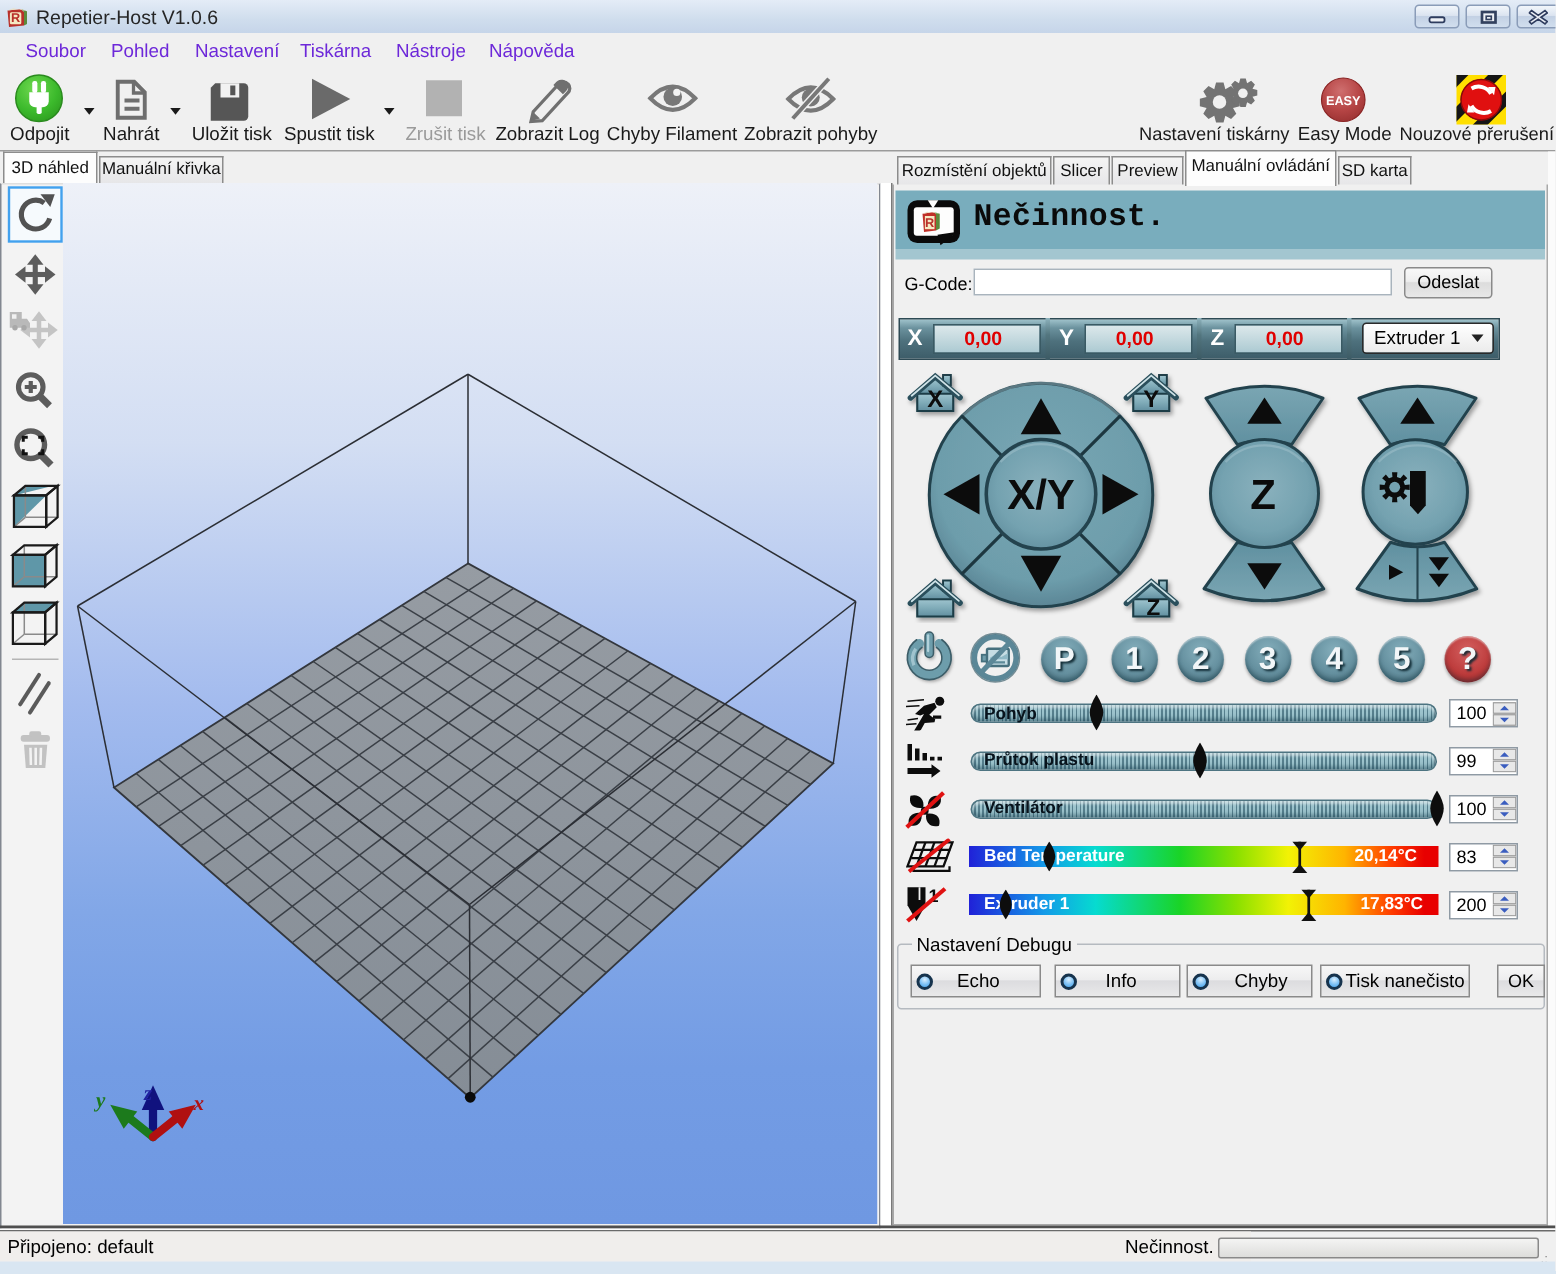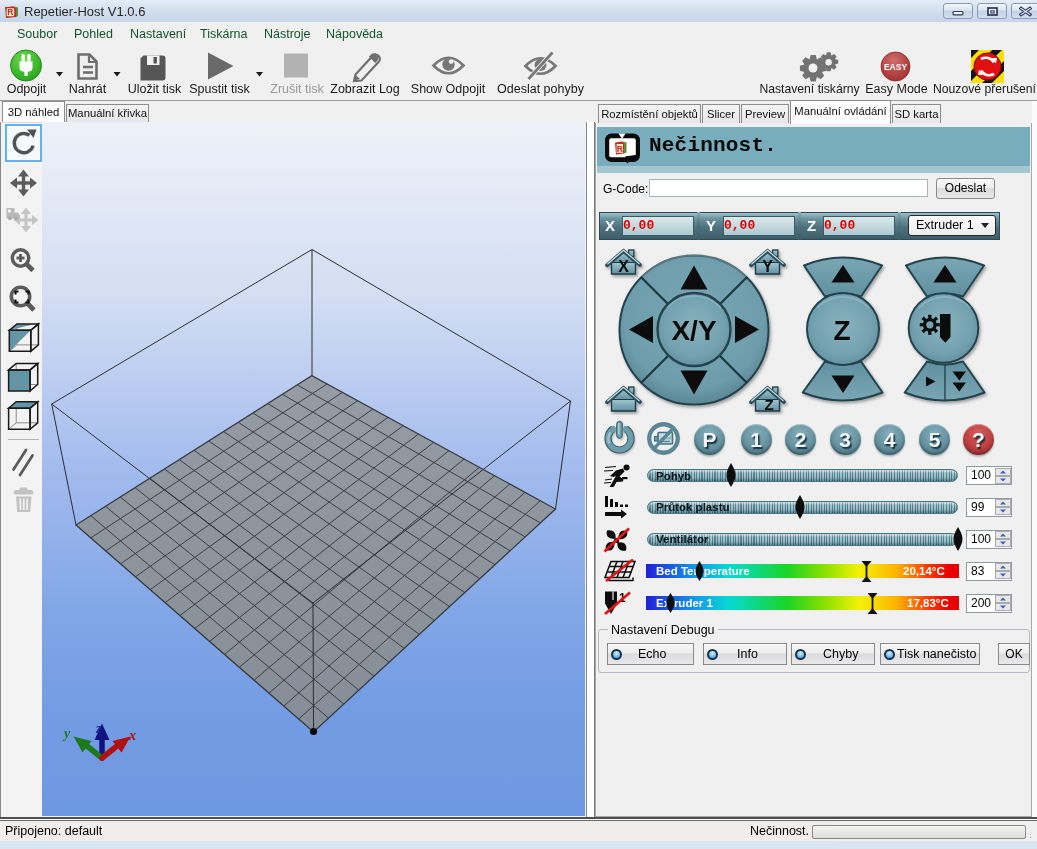--- a/index.html
+++ b/index.html
@@ -4,42 +4,42 @@
 html,body{width:1037px;height:849px;overflow:hidden}
 body{font-family:"Liberation Sans",sans-serif;font-size:12px;background:#f0f0f0;position:relative}
 .abs{position:absolute}
 .ctr{display:flex;align-items:center;justify-content:center}
 
 #titlebar{left:0;top:0;width:1037px;height:22px;background:linear-gradient(#e4ecf7,#cfdded 60%,#c6d5e9)}
 #titletxt{left:24px;top:4px;color:#262626;font-size:13px}
 .capbtn{top:3px;height:16px;border:1px solid #8a9cb8;border-radius:3px;background:linear-gradient(#f2f6fb,#dbe4f0 45%,#c3d1e4 50%,#d1deee);color:#25314f;font-weight:bold}
 
 #menubar{left:0;top:22px;width:1037px;height:24px;background:#f0f0f0}
-.mitem{position:absolute;top:5px;color:#14532d;font-size:12.5px}
+.mitem{position:absolute;top:5px;color:#6d28d9;font-size:12.5px}
 
 #toolbar{left:0;top:46px;width:1037px;height:55px;background:#f0f0f0;border-bottom:1px solid #9b9b9b}
 .tlbl{position:absolute;top:82px;font-size:12.5px;color:#1a1a1a;text-align:center;white-space:nowrap;transform:translateX(-50%)}
 .tlbl.dis{color:#9a9a9a}
 .drop{position:absolute;width:0;height:0;border-left:4px solid transparent;border-right:4px solid transparent;border-top:5px solid #222}
 
 .tab{position:absolute;border:1px solid #8c8c8c;border-bottom:none;background:linear-gradient(#f4f4f4,#e6e6e8);font-size:11.3px;color:#111;text-align:center;white-space:nowrap;overflow:hidden}
 .tab.active{background:#fdfdfd;z-index:3}
 
 #lpanel{left:0;top:122px;width:587px;height:698px;background:#f3f3f3;border:1px solid #828790;border-top:1px solid #dfdfdf}
 
 #rpanel{left:595px;top:123px;width:437px;height:694px;background:#f0f0f0;border:1px solid #a8a8a8;border-top:none}
 #rhead{left:597px;top:127px;width:433px;height:39px;background:#79adbd}
 #rhead2{left:597px;top:166px;width:433px;height:7px;background:#a3c6d0}
 #necin{left:649px;top:134px;font-family:"Liberation Mono",monospace;font-weight:bold;font-size:21px;letter-spacing:0.2px;color:#0a0a0a}
 .win-btn{position:absolute;border:1px solid #8a8a8a;border-radius:3px;background:linear-gradient(#f8f8f8,#eeeeee 45%,#dcdcdc 50%,#e8e8e8);font-size:12px;color:#000;text-align:center}
 .field{position:absolute;background:#fff;border:1px solid #a9b4bd}
 
 #xyzbar{left:599px;top:212px;width:401px;height:28px;background:linear-gradient(#9fc2cb 0%,#6b929e 22%,#4e717d 55%,#3d5d69 100%);border:1px solid #2e4a54}
 .xyzlbl{position:absolute;color:#fff;font-weight:bold;font-size:15px;top:217px}
-.xyzfield{position:absolute;top:216px;height:20px;background:linear-gradient(#dce8eb,#accad2);border:1px solid #3a5a64;color:#e00000;font-family:Liberation Mono, monospace;font-weight:bold;font-size:13px;text-align:left;line-height:18px;padding-right:5px}
+.xyzfield{position:absolute;top:216px;height:20px;background:linear-gradient(#dce8eb,#accad2);border:1px solid #3a5a64;color:#e00000;font-family:Liberation Sans, sans-serif;font-weight:bold;font-size:13px;text-align:center;line-height:18px;padding-right:5px}
 .xyzsep{position:absolute;top:212px;width:3px;height:28px;background:linear-gradient(#8db2bc,#53767f 40%,#3c5a64)}
 
 .rbtn{position:absolute;width:31px;height:31px;border-radius:50%;top:424px;background:radial-gradient(circle at 50% 32%,#85afbc,#648f9e 58%,#4a6e7a 88%,#40616c);box-shadow:inset 0 1px 1px rgba(255,255,255,.45), inset 0 -2px 3px rgba(0,40,55,.35), 0 1.5px 2px rgba(0,0,0,.3);color:#f2f6f8;font-weight:bold;font-size:21px;text-align:center;line-height:31px;text-shadow:1.5px 1.5px 1.5px rgba(15,40,50,.95)}
 .rbtn.red{background:radial-gradient(circle at 50% 32%,#d46060,#bd3c3c 58%,#9e2a2a 88%,#8a2222)}
 .strack{position:absolute;left:647px;width:311px;height:13px;border-radius:7px;background:repeating-linear-gradient(90deg,#9cc3cc 0px,#9cc3cc 1.5px,#567f8d 1.5px,#567f8d 2.6px);border:1px solid #4d7481;box-shadow:inset 0 2px 2px rgba(255,255,255,.5),inset 0 -2px 3px rgba(15,55,70,.45)}
 .slbl{position:absolute;font-size:11.5px;font-weight:bold;color:#08131c;white-space:nowrap}
 .ttrack{position:absolute;left:646px;width:313px;height:14px;background:linear-gradient(90deg,#2021d8 0%,#149ae8 16%,#06dbd0 27%,#1ad426 45%,#8ae000 57%,#f2f205 68%,#ffb400 80%,#ff3c00 90%,#e80000 97%)}
 .tlblw{position:absolute;font-size:11.5px;font-weight:bold;color:#fff;white-space:nowrap}
 .valbox{position:absolute;left:966px;width:46px;height:19px;border:1px solid #8f9aa4;background:#fff;font-size:12px;color:#000;line-height:17px;padding-left:4px}
 
@@ -185,22 +185,22 @@
 <path d="M992 58 l5 0 -1 5.5 Z" fill="#fff"></path>
     <path d="M983 75 l-5 0 1 -5.5 Z" fill="#fff"></path>
 
 </svg>
 <div class="tlbl" style="left:26.5px">Odpojit</div>
 <div class="tlbl" style="left:87.5px">Nahrát</div>
 <div class="tlbl" style="left:154.5px">Uložit tisk</div>
 <div class="tlbl" style="left:219.5px">Spustit tisk</div>
 <div class="tlbl dis" style="left:297px">Zrušit tisk</div>
 <div class="tlbl" style="left:365px">Zobrazit Log</div>
-<div class="tlbl" style="left:448px">Show Odpojit</div>
-<div class="tlbl" style="left:540.5px">Odeslat pohyby</div>
+<div class="tlbl" style="left:448px">Chyby Filament</div>
+<div class="tlbl" style="left:540.5px">Zobrazit pohyby</div>
 <div class="tlbl" style="left:809.5px;font-size:12.2px">Nastavení tiskárny</div>
 <div class="tlbl" style="left:896.5px">Easy Mode</div>
 <div class="tlbl" style="left:auto;right:1px;transform:none;font-size:12.2px">Nouzové přerušení</div>
 
 <div class="tab active" style="left:2px;top:101px;width:63px;height:21px;line-height:20px">3D náhled</div>
 <div class="tab" style="left:66px;top:104px;width:83px;height:18px;line-height:17px">Manuální křivka</div>
 
 <div class="abs" id="lpanel"></div>
 <svg class="abs" style="left:42px;top:122px" width="543" height="694" viewBox="42 122 543 694">
 <defs>

